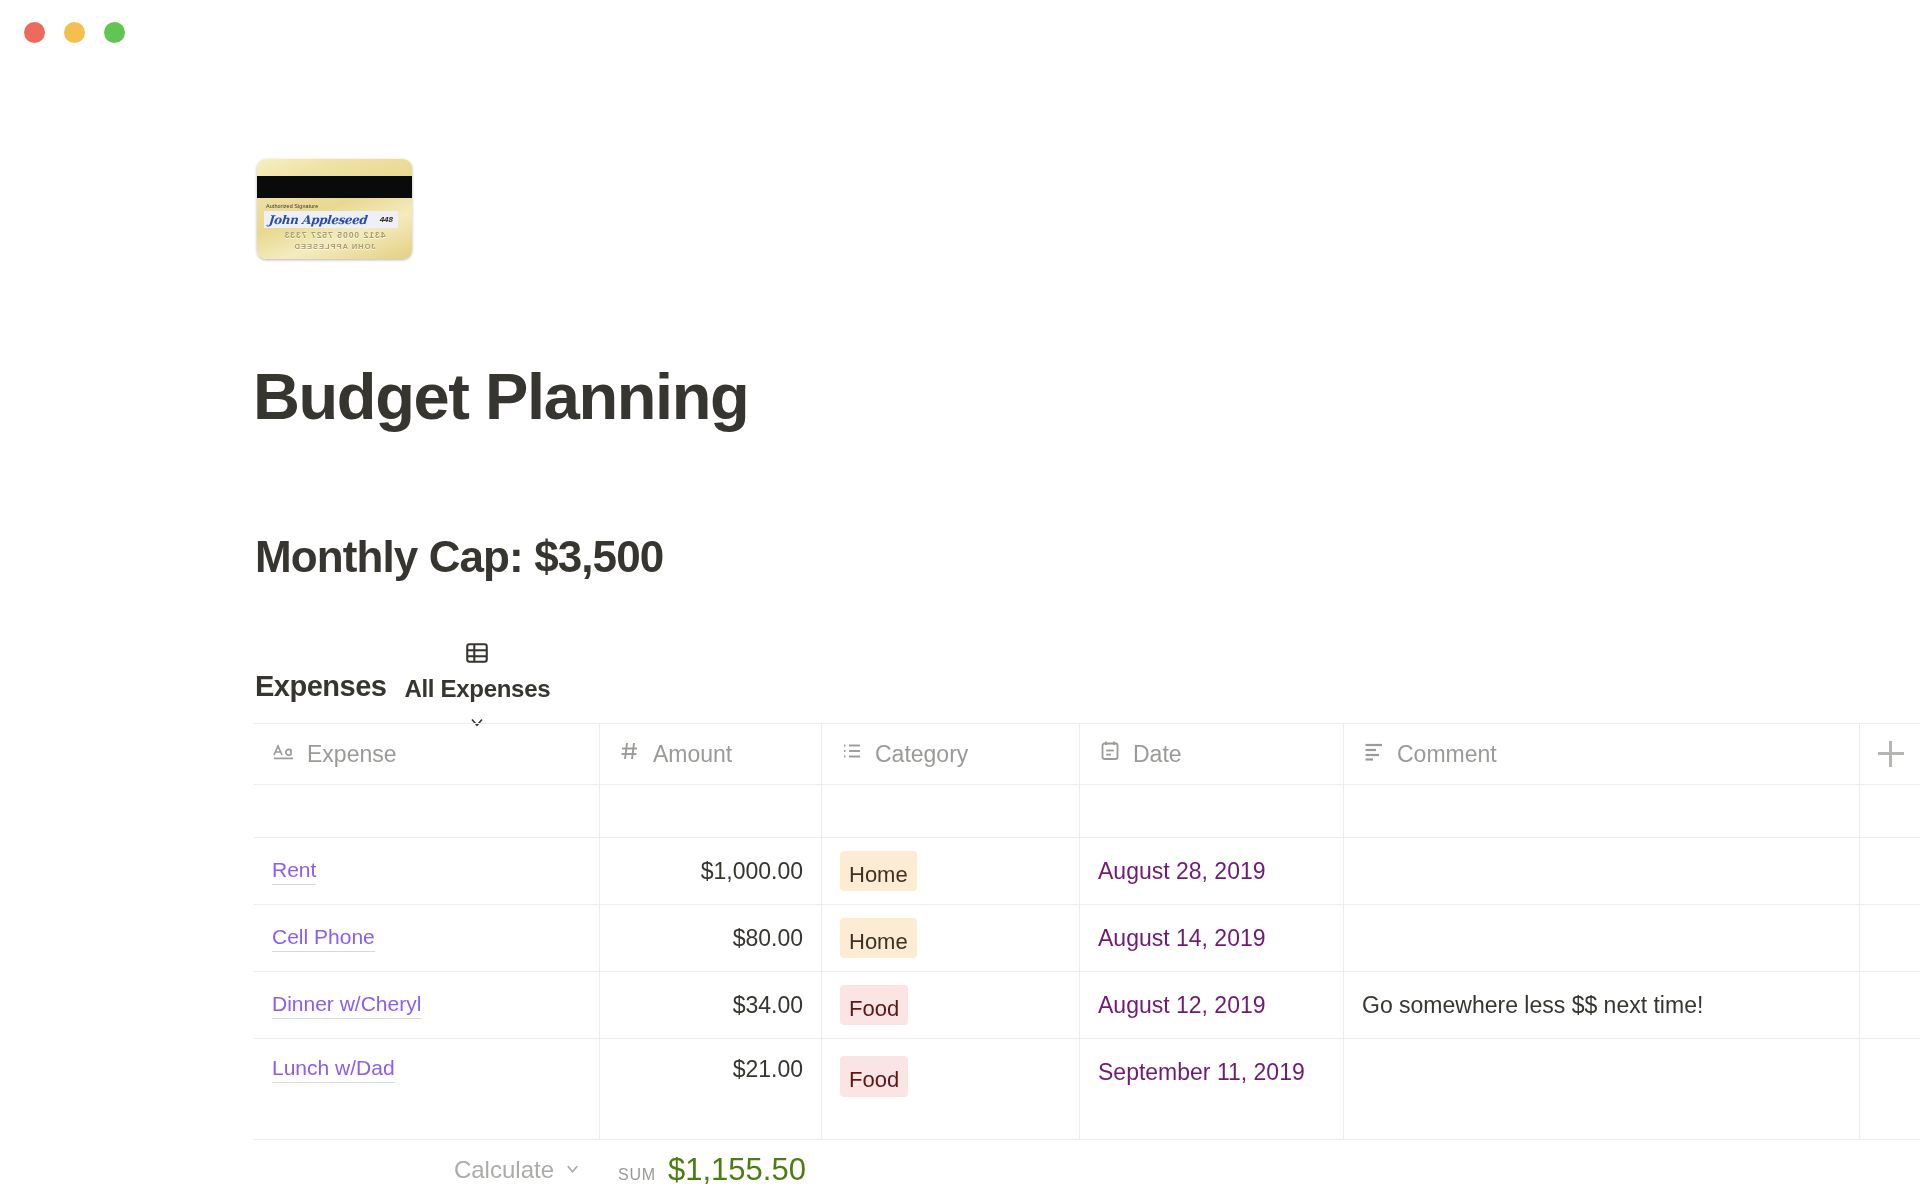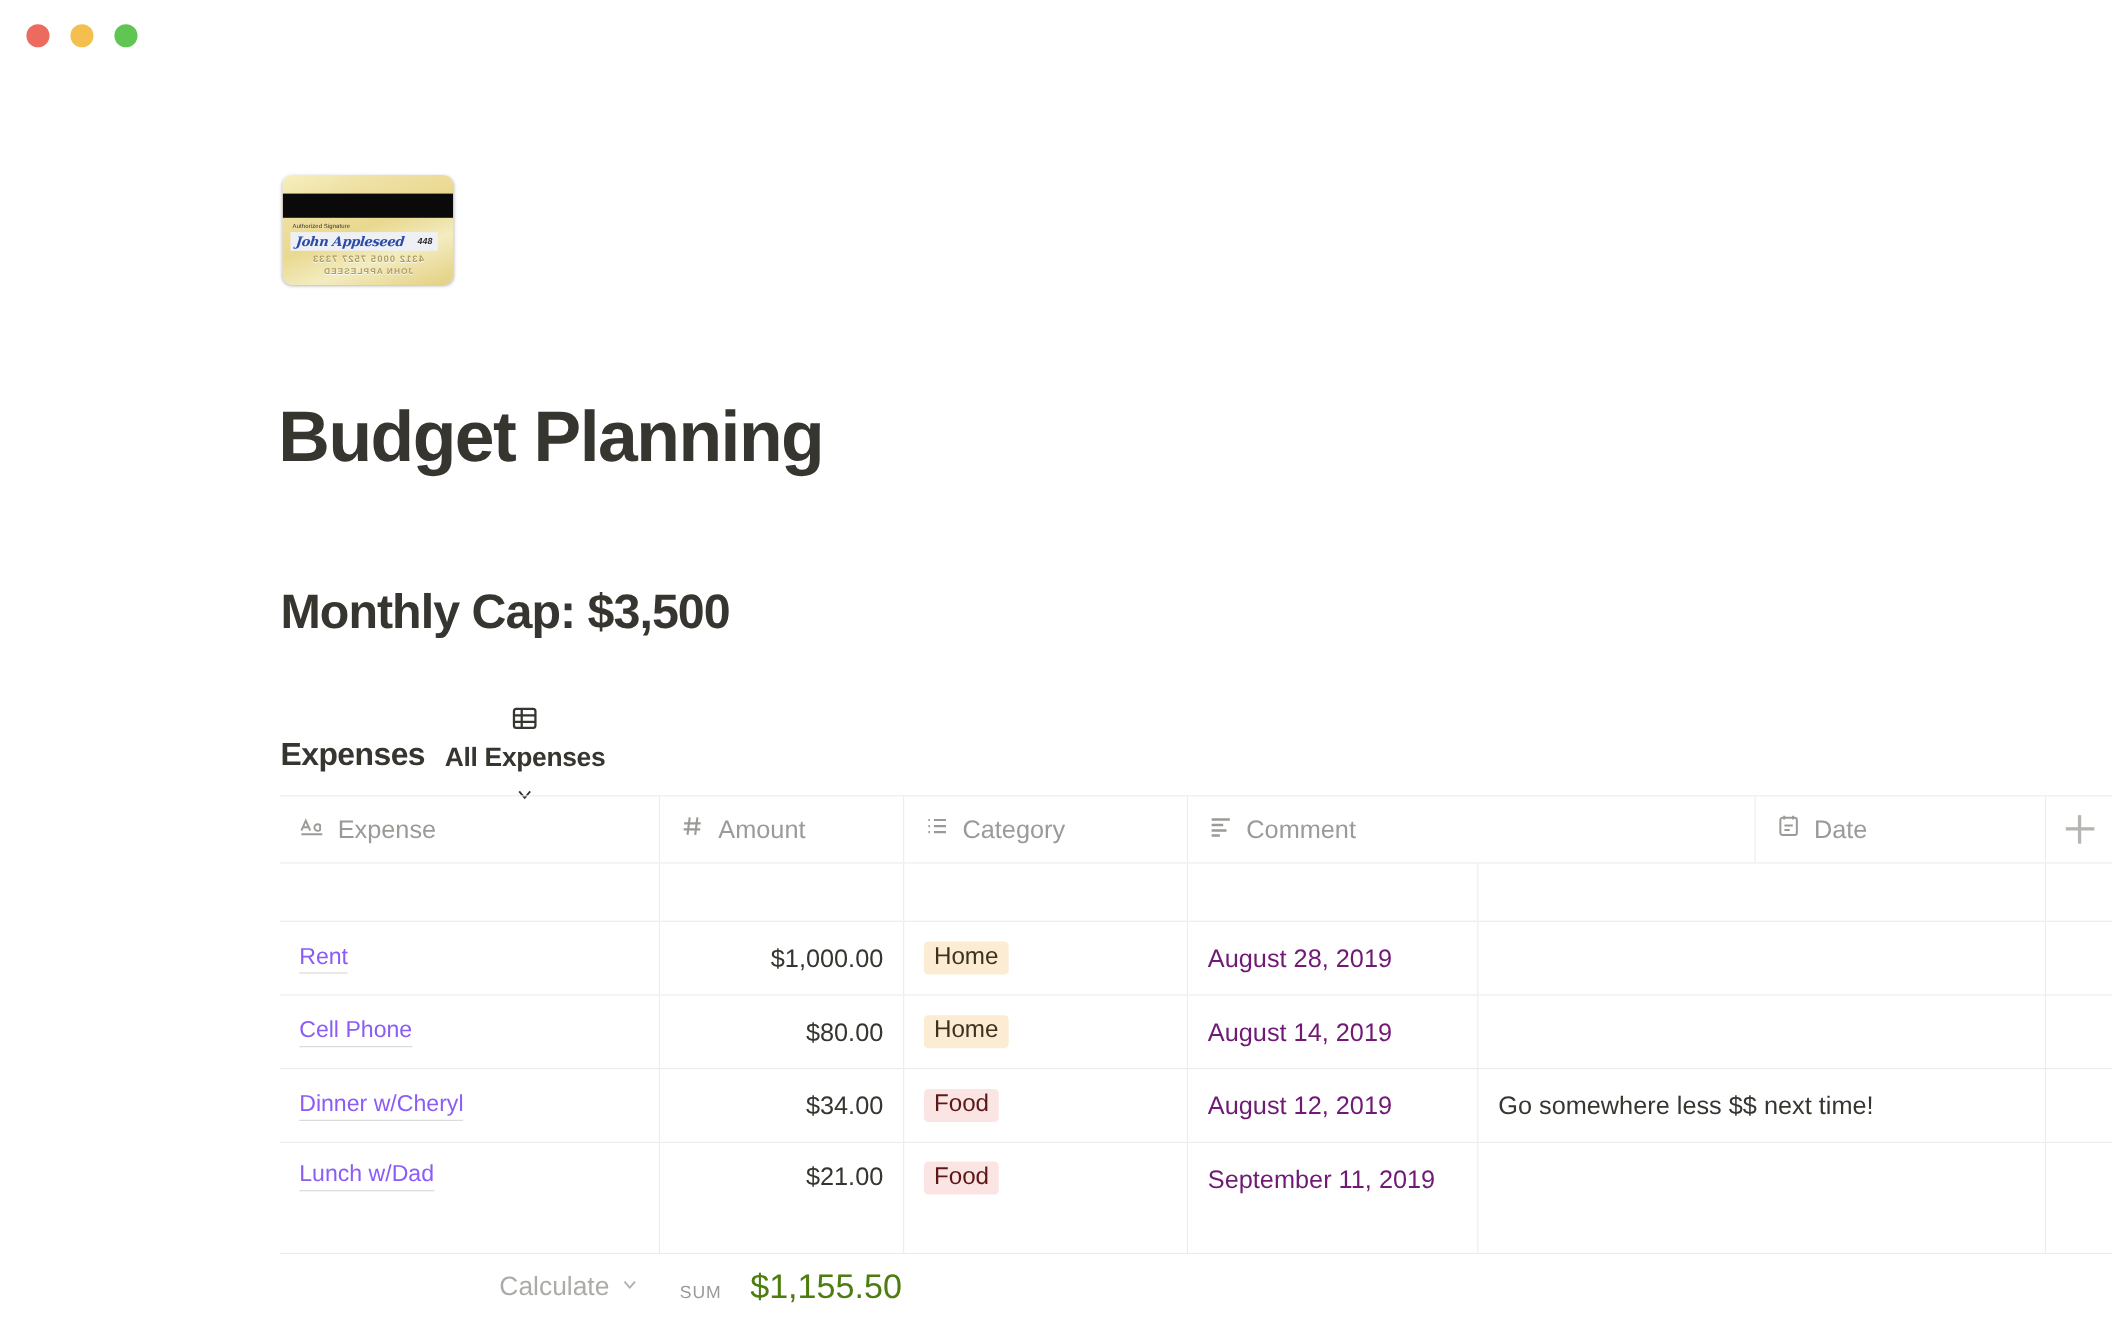--- a/index.html
+++ b/index.html
@@ -224,21 +224,21 @@
     border-bottom: 1px solid #d9d8d5;
     padding-bottom: 2px;
     color: #8b5cf6;
     cursor: pointer;
     font-size: 21px;
   }
   .amount-val { font-size: 23px; color: #37352f; }
 
   .tag {
     display: inline-block;
-    padding: 0 9px 4px;
+    padding: 11px 9px 4px;
     border-radius: 4px;
     font-size: 22px;
     line-height: 1.18;
     white-space: nowrap;
   }
   .tag-home { background: #fbecd3; color: #3d3222; }
   .tag-food { background: #fbe4e4; color: #5d1715; }
 
   .date-val { font-size: 23px; color: #701a75; line-height: 1.42; }
   .comment-val { font-size: 23px; color: #37352f; }
@@ -273,21 +273,21 @@
     cursor: pointer;
   }
   .calc-label {
     font-size: 24px;
     color: #acabA8;
   }
   .sum-cell {
     width: 222px;
     display: flex;
     align-items: baseline;
-    gap: 26px;
+    gap: 12px;
     padding-left: 18px;
   }
   .sum-label {
     font-size: 16px;
     letter-spacing: 0.8px;
     color: #9b9a97;
   }
   .sum-value {
     font-size: 31px;
     color: #4d7c0f;
@@ -372,43 +372,43 @@
             <line x1="9" y1="6.5" x2="20" y2="6.5"></line>
             <line x1="9" y1="12" x2="20" y2="12"></line>
             <line x1="9" y1="17.5" x2="20" y2="17.5"></line>
             <line x1="4" y1="6.5" x2="5.4" y2="6.5"></line>
             <line x1="4" y1="12" x2="5.4" y2="12"></line>
             <line x1="4" y1="17.5" x2="5.4" y2="17.5"></line>
           </svg>
         </span>
         <span>Category</span>
       </div>
-      <div class="cell c-comment">
-        <span>
-          <svg width="24" height="24" viewBox="0 0 24 24" fill="none" stroke="#9b9a97" stroke-width="2.2">
-            <line x1="3.5" y1="6" x2="20" y2="6"></line>
-            <line x1="3.5" y1="11" x2="14" y2="11"></line>
-            <line x1="3.5" y1="16" x2="17" y2="16"></line>
-            <line x1="3.5" y1="20.5" x2="11" y2="20.5"></line>
-          </svg>
-        </span>
-        <span>Comment</span>
-      </div>
       <div class="cell c-date">
         <span>
           <svg width="24" height="24" viewBox="0 0 24 24" fill="none" stroke="#9b9a97" stroke-width="1.8">
             <rect x="4.5" y="4.5" width="15" height="15.5" rx="2"></rect>
             <line x1="8" y1="2.6" x2="8" y2="6"></line>
             <line x1="16" y1="2.6" x2="16" y2="6"></line>
             <line x1="8.2" y1="11.5" x2="15.8" y2="11.5"></line>
             <line x1="8.2" y1="15.6" x2="13" y2="15.6"></line>
           </svg>
         </span>
         <span>Date</span>
       </div>
+      <div class="cell c-comment">
+        <span>
+          <svg width="24" height="24" viewBox="0 0 24 24" fill="none" stroke="#9b9a97" stroke-width="2.2">
+            <line x1="3.5" y1="6" x2="20" y2="6"></line>
+            <line x1="3.5" y1="11" x2="14" y2="11"></line>
+            <line x1="3.5" y1="16" x2="17" y2="16"></line>
+            <line x1="3.5" y1="20.5" x2="11" y2="20.5"></line>
+          </svg>
+        </span>
+        <span>Comment</span>
+      </div>
       <div class="cell c-add">
         <span class="plus-btn"></span>
       </div>
     </div>
 
     <div class="grid-row empty">
       <div class="cell c-expense">
           <span></span>
         </div>
       <div class="cell c-amount">

